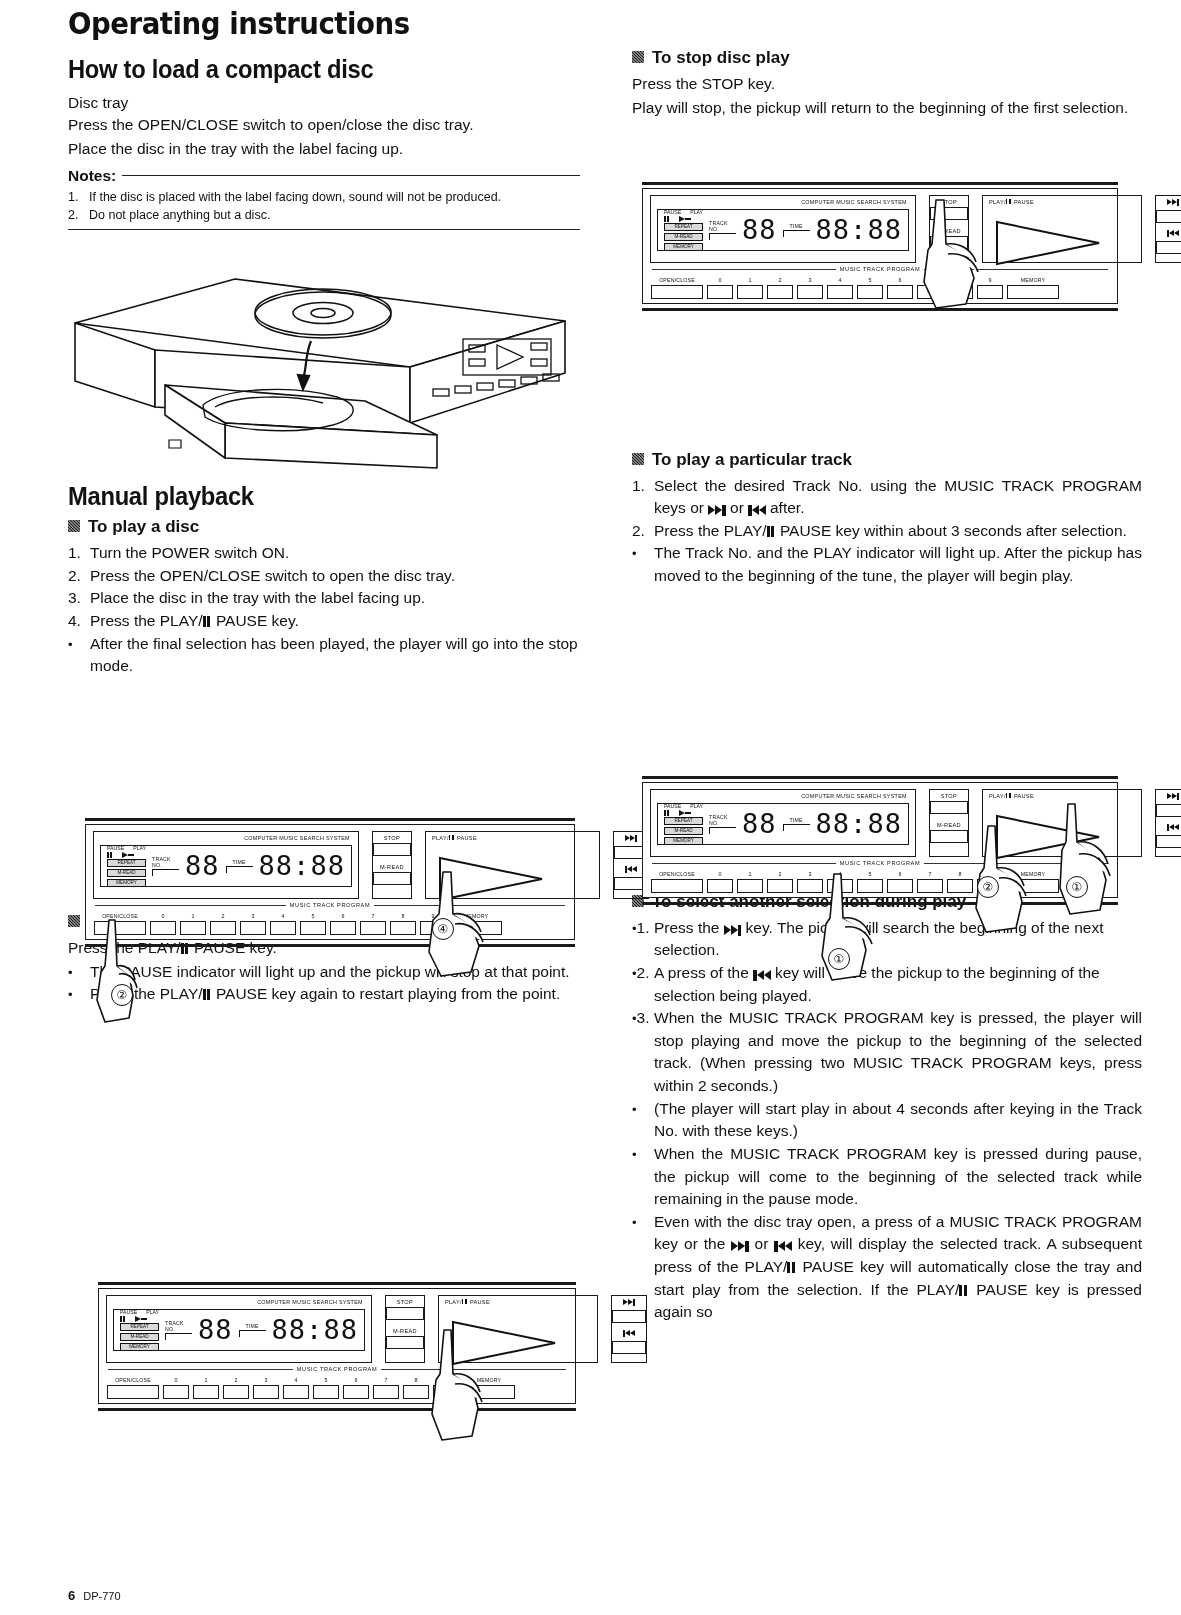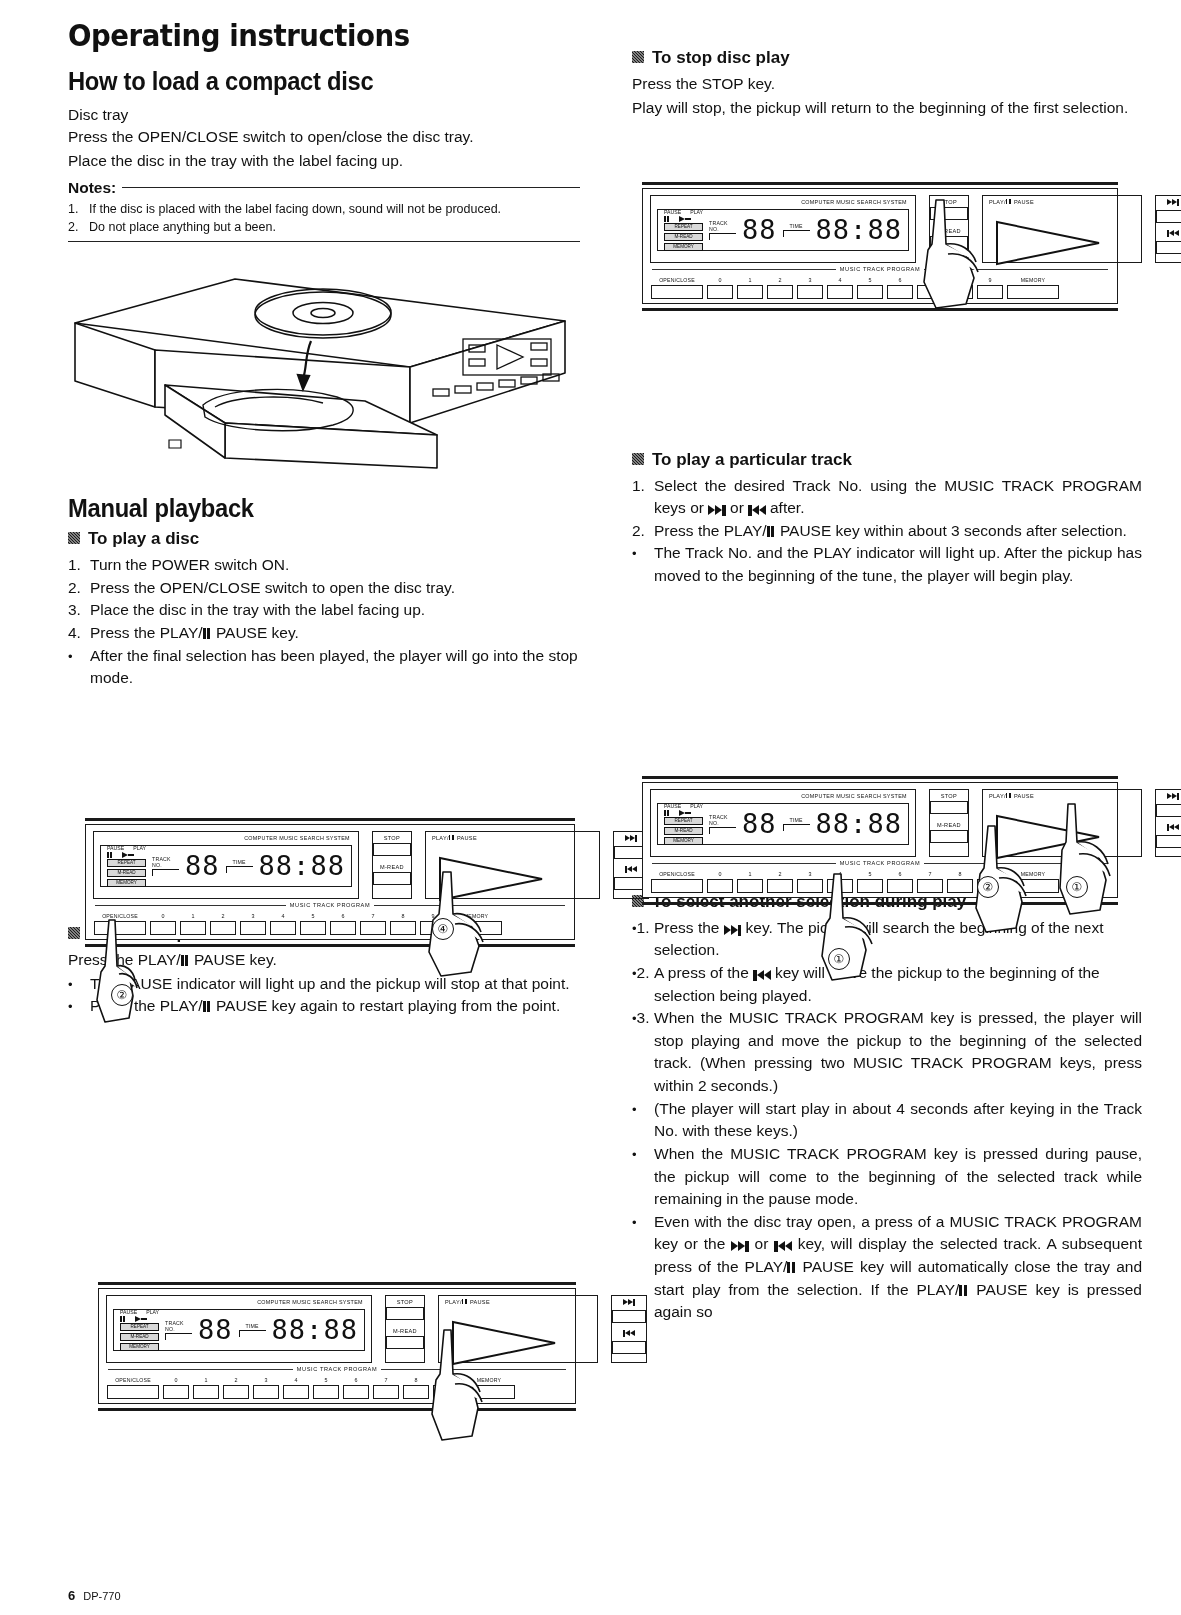--- a/index.html
+++ b/index.html
@@ -3,21 +3,21 @@
 <meta charset="utf-8">
 <style>
   html,body{margin:0;padding:0;background:#fff;}
   body{
     width:1181px;height:1615px;position:relative;overflow:hidden;
     font-family:"Liberation Sans", sans-serif;color:#111;
   }
   .page{position:absolute;inset:0;}
 
   
-  .col-left{position:absolute;left:68px;top:12px;width:512px;}
+  .col-left{position:absolute;left:68px;top:0;width:512px;}
   .col-right{position:absolute;left:632px;top:44px;width:510px;}
 
   
   h1.title{
     font-size:30px;font-weight:bold;margin:6px 0 4px 0;
     letter-spacing:-.5px;font-family:"DejaVu Sans", sans-serif;
     transform:scaleX(.92);transform-origin:left center;
   }
   h2.sect{
     font-size:25px;font-weight:bold;margin:14px 0 6px 0;letter-spacing:-.3px;
@@ -140,21 +140,21 @@
       <span class="lbl">Notes:</span>
       <span class="ln"></span>
     </div>
     <ul class="notes-list">
       <li>
         <span class="n">1.</span>
         <span class="txt">If the disc is placed with the label facing down, sound will not be produced.</span>
       </li>
       <li>
         <span class="n">2.</span>
-        <span class="txt">Do not place anything but a been.</span>
+        <span class="txt">Do not place anything but a disc.</span>
       </li>
     </ul>
     <div class="notes-bottom"></div>
 
     <div style="height:238px"></div>
 
     <h2 class="sect">Manual playback</h2>
 
     <h3 class="bsq">
       <span class="sqicon"></span>

